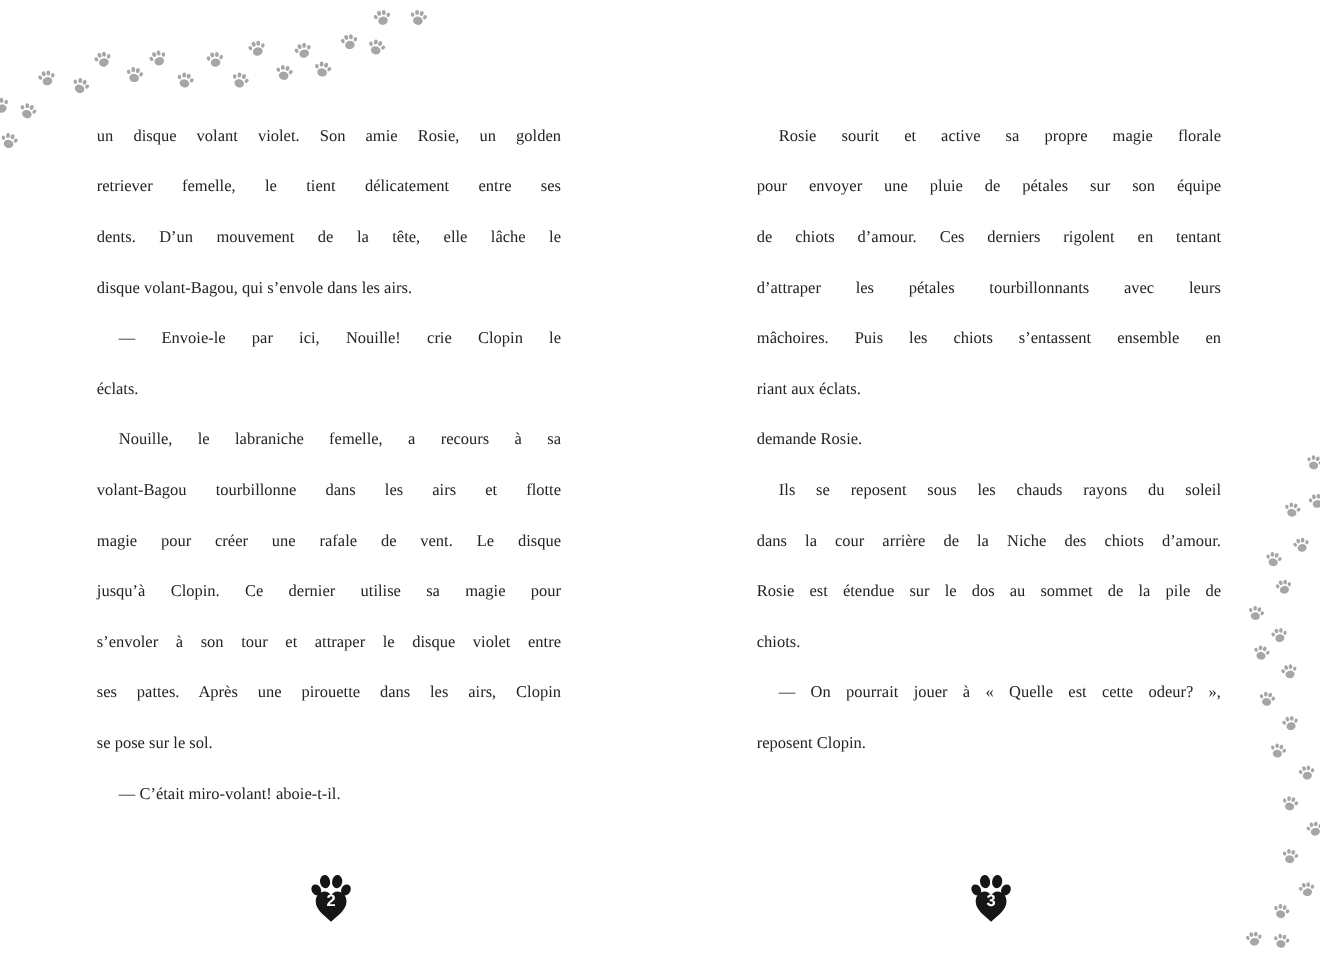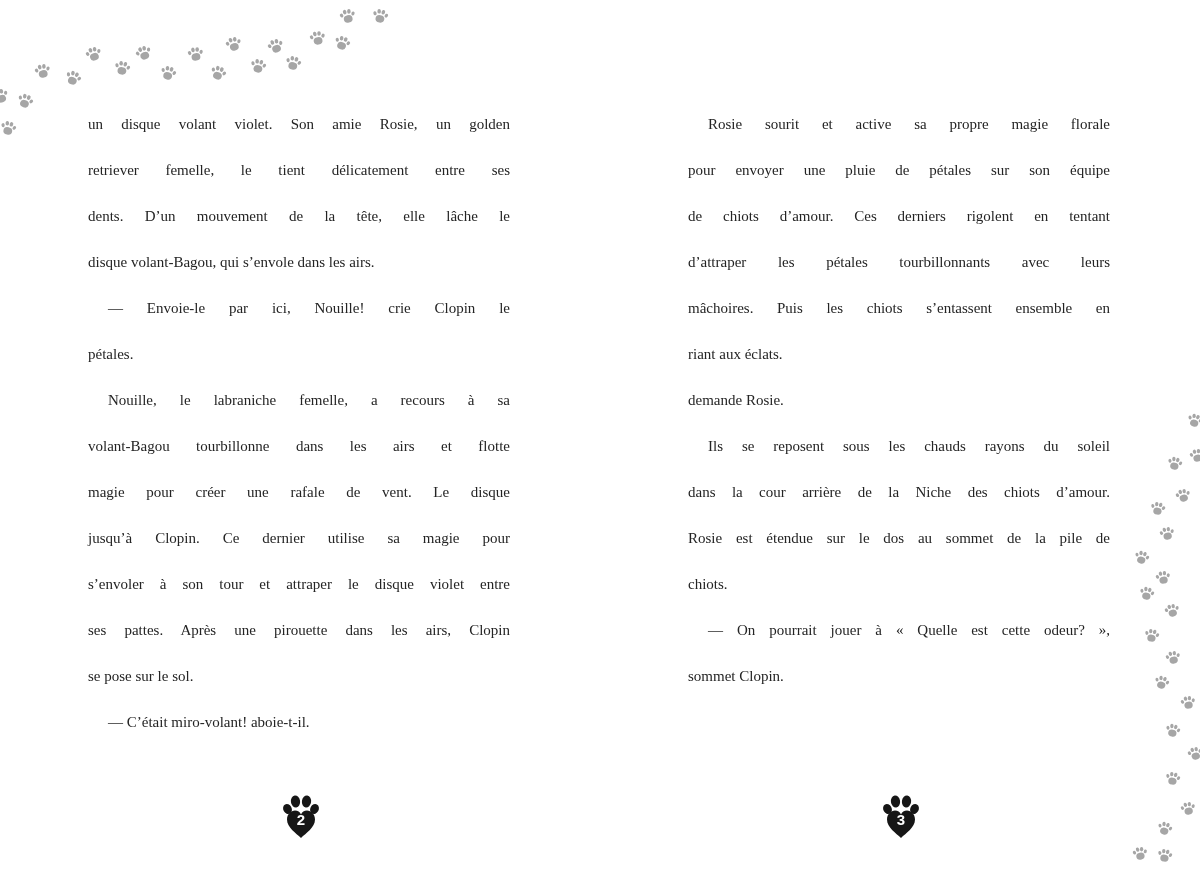--- a/index.html
+++ b/index.html
@@ -192,21 +192,21 @@
 
   <div class="col" id="left-col" style="color: rgb(36, 36, 36);">
       <div class="para">
         <div class="line">un disque volant violet. Son amie Rosie, un golden</div>
         <div class="line">retriever femelle, le tient délicatement entre ses</div>
         <div class="line">dents. D’un mouvement de la tête, elle lâche le</div>
         <div class="line last">disque volant-Bagou, qui s’envole dans les airs.</div>
       </div>
       <div class="para">
         <div class="line indent">— Envoie-le par ici, Nouille! crie Clopin le</div>
-        <div class="line last">pétales.</div>
+        <div class="line last">éclats.</div>
       </div>
       <div class="para">
         <div class="line indent">Nouille, le labraniche femelle, a recours à sa</div>
         <div class="line">volant-Bagou tourbillonne dans les airs et flotte</div>
         <div class="line">magie pour créer une rafale de vent. Le disque</div>
         <div class="line">jusqu’à Clopin. Ce dernier utilise sa magie pour</div>
         <div class="line">s’envoler à son tour et attraper le disque violet entre</div>
         <div class="line">ses pattes. Après une pirouette dans les airs, Clopin</div>
         <div class="line last">se pose sur le sol.</div>
       </div>
@@ -228,21 +228,21 @@
         <div class="line last">demande Rosie.</div>
       </div>
       <div class="para">
         <div class="line indent">Ils se reposent sous les chauds rayons du soleil</div>
         <div class="line">dans la cour arrière de la Niche des chiots d’amour.</div>
         <div class="line">Rosie est étendue sur le dos au sommet de la pile de</div>
         <div class="line last">chiots.</div>
       </div>
       <div class="para">
         <div class="line indent">— On pourrait jouer à « Quelle est cette odeur? »,</div>
-        <div class="line last">sommet Clopin.</div>
+        <div class="line last">reposent Clopin.</div>
       </div>
     </div>
 
   <div class="pagenum" id="badge-left">
     <svg class="badge-svg" viewBox="0 0 40 47" style="fill: rgb(22, 22, 22);">
         <use href="#heartpaw"></use>
       </svg>
     <span class="num" style="color: rgb(255, 255, 255);">2</span>
   </div>
   <div class="pagenum" id="badge-right">

